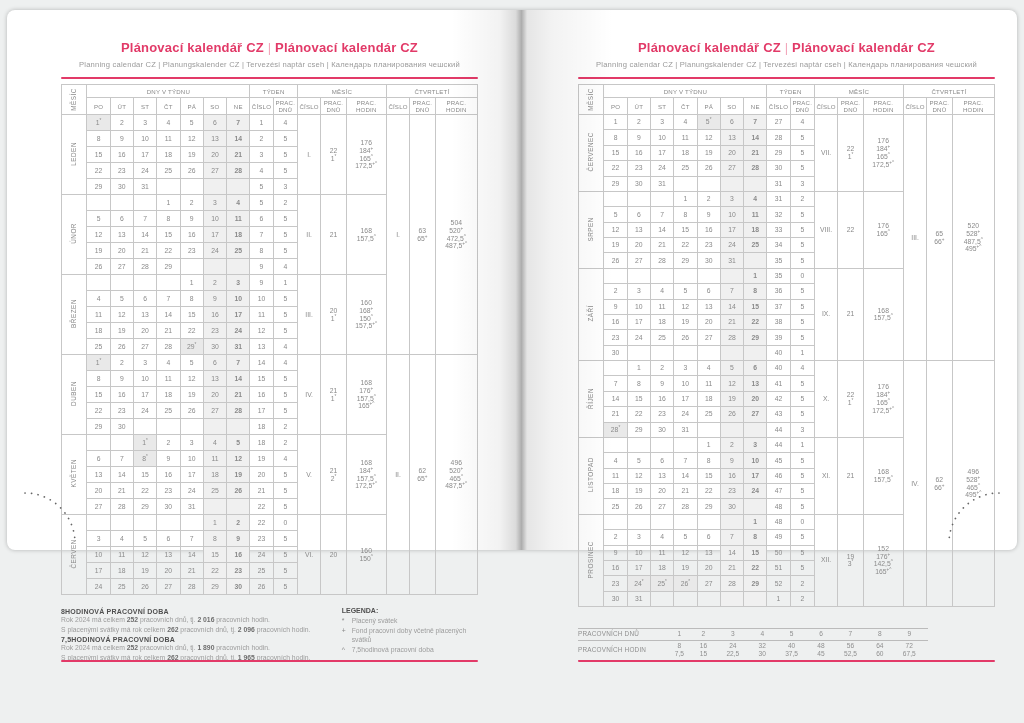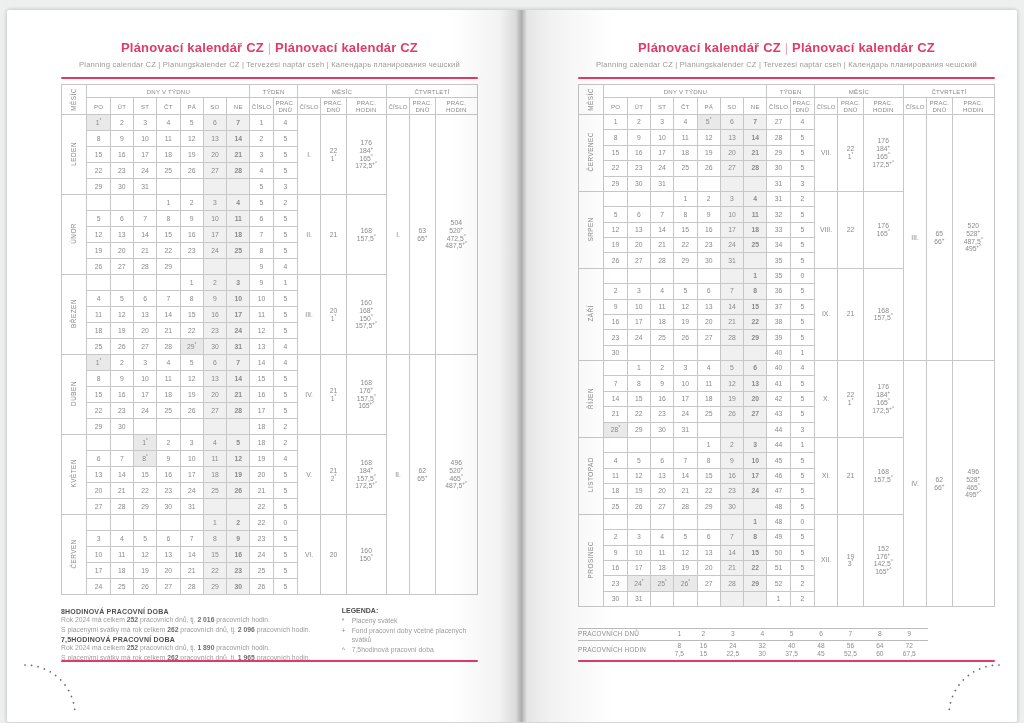--- a/index.html
+++ b/index.html
@@ -1,19 +1,19 @@
 <!DOCTYPE html>
 <html><head>
 <meta charset="utf-8">
 <style>
   * { margin:0; padding:0; box-sizing:border-box; }
   html,body { width:1024px; height:723px; overflow:hidden; }
   body { background:#eef0f0; font-family:"Liberation Sans", sans-serif; }
-  .book { position:relative; width:1010px; height:712px; margin:10px auto 0 auto;
-          background:#fff; border-radius:2px; box-shadow:0 0 4px rgba(0,0,0,.25);
+  .book { position:relative; width:1010px; height:540px; margin:10px auto 0 auto;
+          background:#fff; border-radius:8px; box-shadow:0 0 4px rgba(0,0,0,.25);
           display:flex; }
   .page { position:relative; width:50%; height:100%; }
   .page-inner { position:relative; height:100%; }
   .page.left  .page-inner { padding:30px 34px 0 54px; }
   .page.right .page-inner { padding:30px 22px 0 66px; }
 
   
   .gutter { position:absolute; left:44%; top:0; width:16%; height:100%; pointer-events:none;
     background:linear-gradient(to right, rgba(0,0,0,0) 0%, rgba(0,0,0,0.05) 30%,
       rgba(0,0,0,0.14) 40%, rgba(0,0,0,0.32) 43.5%, rgba(0,0,0,0.10) 47%,

